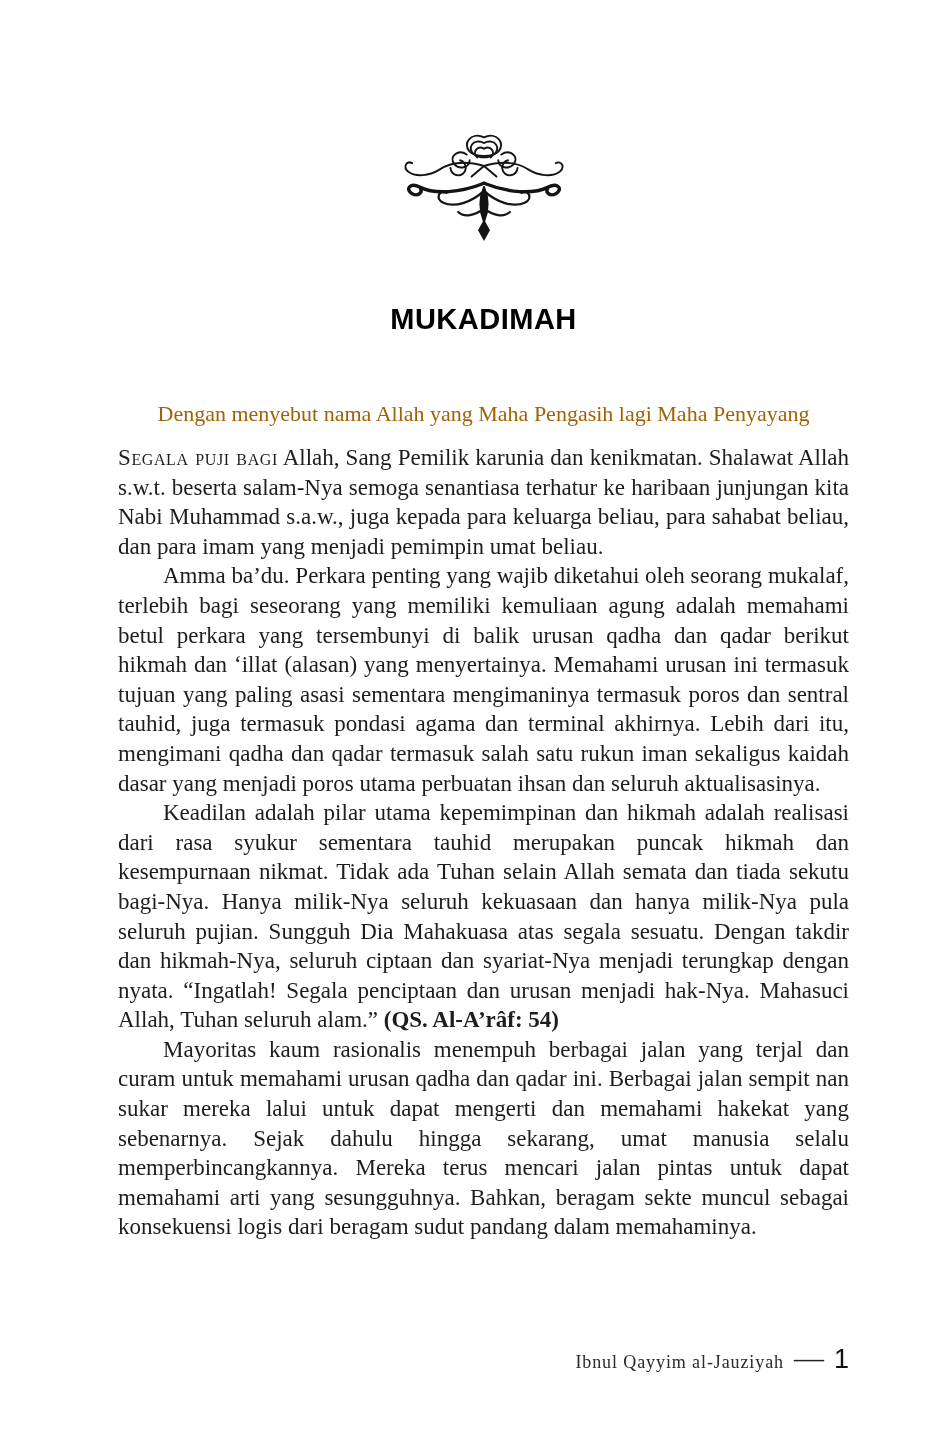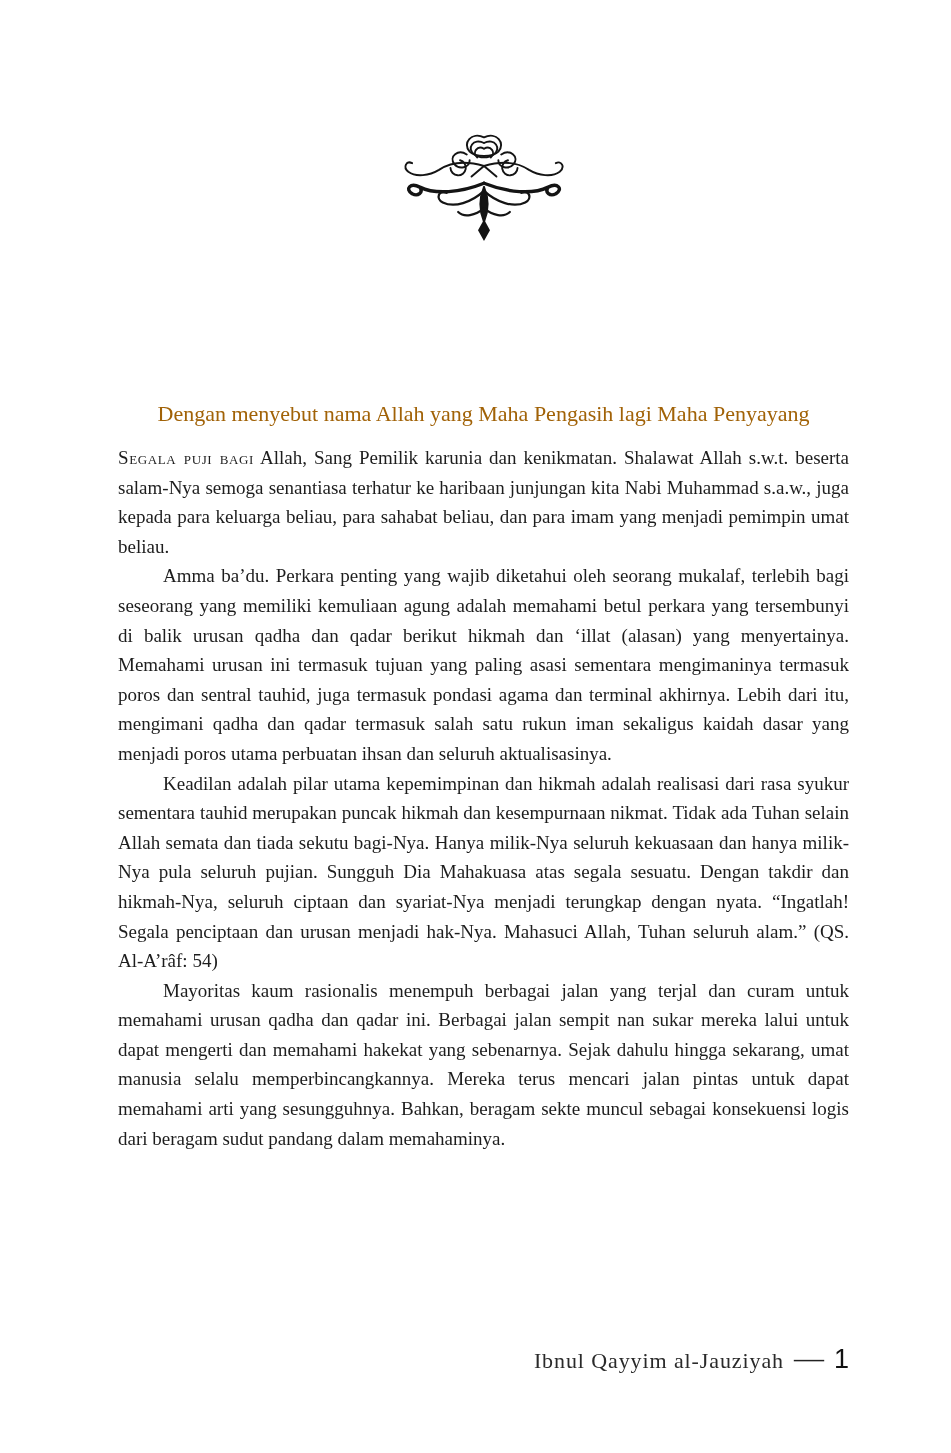--- a/index.html
+++ b/index.html
@@ -42,42 +42,42 @@
     font-family: "Liberation Serif", serif;
     font-size: 22px;
     color: #a16207;
   }
   .content {
     position: absolute;
     top: 443px;
     left: 118px;
     width: 731px;
     font-family: "Liberation Serif", serif;
-    font-size: 19px;
+    font-size: 23px;
     line-height: 29.6px;
     text-align: justify;
     color: #1d1d1d;
   }
   .content p.indent { text-indent: 45px; }
   .seg-italic { }
-  .seg-bold { font-weight: normal; }
+  .seg-bold { font-weight: bold; }
   .seg-smallcaps { font-variant: small-caps; letter-spacing: 0.6px; }
   .footer {
     position: absolute;
     top: 1344px;
     left: 118px;
     width: 731px;
     display: flex;
     justify-content: flex-end;
     align-items: baseline;
     gap: 10px;
   }
   .footer-author {
     font-family: "Liberation Serif", serif;
-    font-size: 22px;
+    font-size: 18px;
     letter-spacing: 0.9px;
     color: #2a2a2a;
   }
   .footer-dash {
     font-family: "Liberation Serif", serif;
     font-size: 30px;
     line-height: 20px;
     color: #222222;
   }
   .footer-page-number {
@@ -126,20 +126,21 @@
             <path d="M95 58 C90 70 90 82 95 94 C100 82 100 70 95 58" fill="#141414"></path>
             <path d="M95 94 l5 9 l-5 9 l-5 -9 z" fill="#141414"></path>
             <path d="M95 80 C86 88 74 90 68 84"></path>
             <path d="M95 80 C104 88 116 90 122 84"></path>
           </g>
         </g>
       </svg>
     </span>
   </div>
 
+  <h1 class="title">MUKADIMAH</h1>
 
   <p class="bismillah">Dengan menyebut nama Allah yang Maha Pengasih lagi Maha Penyayang</p>
 
   <div class="content">
       <p class=""><span class="seg-smallcaps">Segala puji bagi</span><span class="seg-normal"> Allah, Sang Pemilik karunia dan kenikmatan. Shalawat Allah s.w.t. beserta salam-Nya semoga senantiasa terhatur ke haribaan junjungan kita Nabi Muhammad s.a.w., juga kepada para keluarga beliau, para sahabat beliau, dan para imam yang menjadi pemimpin umat beliau.</span></p>
       <p class="indent"><span class="seg-italic">Amma ba’du.</span><span class="seg-normal"> Perkara penting yang wajib diketahui oleh seorang mukalaf, terlebih bagi seseorang yang memiliki kemuliaan agung adalah memahami betul perkara yang tersembunyi di balik urusan </span><span class="seg-italic">qadha</span><span class="seg-normal"> dan </span><span class="seg-italic">qadar</span><span class="seg-normal"> berikut hikmah dan </span><span class="seg-italic">‘illat</span><span class="seg-normal"> (alasan) yang menyertainya. Memahami urusan ini termasuk tujuan yang paling asasi sementara mengimaninya termasuk poros dan sentral tauhid, juga termasuk pondasi agama dan terminal akhirnya. Lebih dari itu, mengimani </span><span class="seg-italic">qadha</span><span class="seg-normal"> dan </span><span class="seg-italic">qadar</span><span class="seg-normal"> termasuk salah satu rukun iman sekaligus kaidah dasar yang menjadi poros utama perbuatan ihsan dan seluruh aktualisasinya.</span></p>
       <p class="indent"><span class="seg-normal">Keadilan adalah pilar utama kepemimpinan dan hikmah adalah realisasi dari rasa syukur sementara tauhid merupakan puncak hikmah dan kesempurnaan nikmat. Tidak ada Tuhan selain Allah semata dan tiada sekutu bagi-Nya. Hanya milik-Nya seluruh kekuasaan dan hanya milik-Nya pula seluruh pujian. Sungguh Dia Mahakuasa atas segala sesuatu. Dengan takdir dan hikmah-Nya, seluruh ciptaan dan syariat-Nya menjadi terungkap dengan nyata. </span><span class="seg-italic">“Ingatlah! Segala penciptaan dan urusan menjadi hak-Nya. Mahasuci Allah, Tuhan seluruh alam.”</span><span class="seg-normal"> </span><span class="seg-bold">(QS. Al-A’râf: 54)</span></p>
       <p class="indent"><span class="seg-normal">Mayoritas kaum rasionalis menempuh berbagai jalan yang terjal dan curam untuk memahami urusan </span><span class="seg-italic">qadha</span><span class="seg-normal"> dan </span><span class="seg-italic">qadar</span><span class="seg-normal"> ini. Berbagai jalan sempit nan sukar mereka lalui untuk dapat mengerti dan memahami hakekat yang sebenarnya. Sejak dahulu hingga sekarang, umat manusia selalu memperbincangkannya. Mereka terus mencari jalan pintas untuk dapat memahami arti yang sesungguhnya. Bahkan, beragam sekte muncul sebagai konsekuensi logis dari beragam sudut pandang dalam memahaminya.</span></p>
     </div>
 

